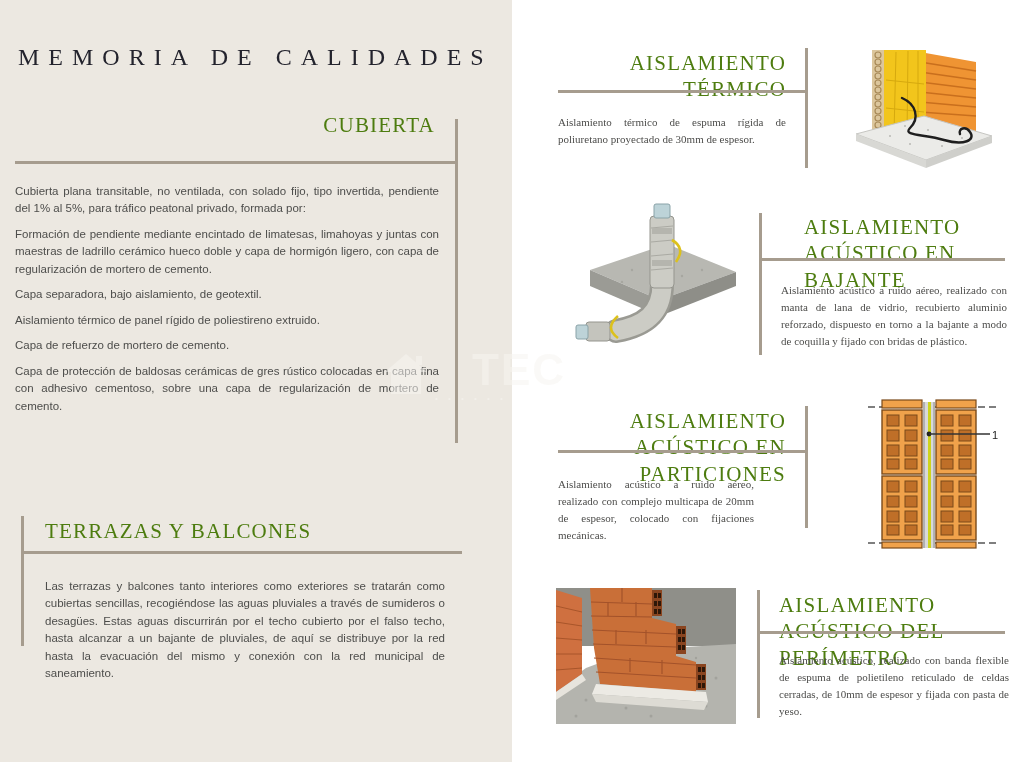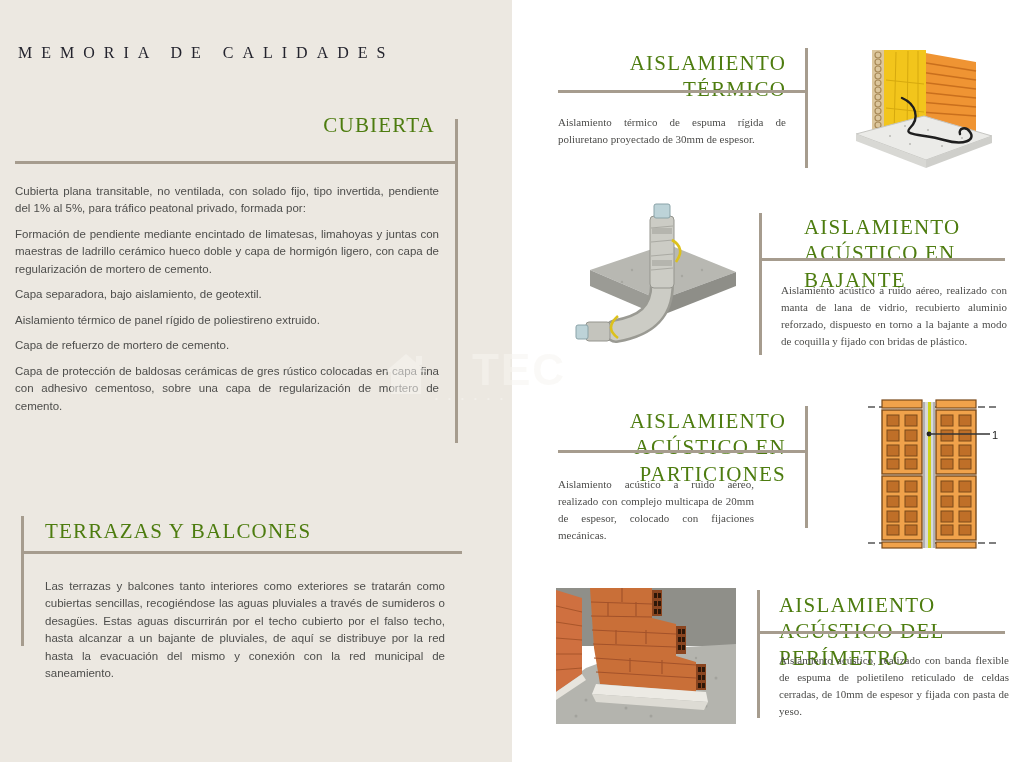--- a/index.html
+++ b/index.html
@@ -1,20 +1,20 @@
 <!DOCTYPE html>
 <html><head>
 <meta charset="utf-8">
 <style>
   html,body{margin:0;padding:0;background:#ffffff;}
   .page{position:relative;width:1024px;height:768px;background:#ffffff;overflow:hidden;
         font-family:"Liberation Sans",sans-serif;color:#4d4d4b;}
   .left-panel{position:absolute;left:0;top:0;width:512px;height:762px;background:#ece8e1;}
   .abs{position:absolute;}
-  .doc-title{font-family:"Liberation Serif",serif;font-size:16px;letter-spacing:9px;
+  .doc-title{font-family:"Liberation Serif",serif;font-size:24px;letter-spacing:9px;
              color:#23232d;font-weight:500;white-space:nowrap;text-align:right;}
   .sec-heading{font-family:"Liberation Serif",serif;font-size:21px;letter-spacing:1.2px;
                color:#4d7c0f;line-height:1.25;font-weight:400;}
   .rule-h{background:#a69c8e;height:3px;}
   .rule-v{background:#a69c8e;width:3px;}
   .body-text{font-size:11.5px;line-height:1.52;text-align:justify;text-align-last:left;color:#4d4d4b;}
   .body-text p{margin:0 16px 8px 0;}
   .right-body{font-size:11px;line-height:1.55;text-align:justify;text-align-last:left;color:#4d4d4b;font-family:Liberation Serif, serif;}
   .align-right{text-align:right;}
   .watermark{display:flex;align-items:flex-start;gap:6px;opacity:.55;pointer-events:none;}

